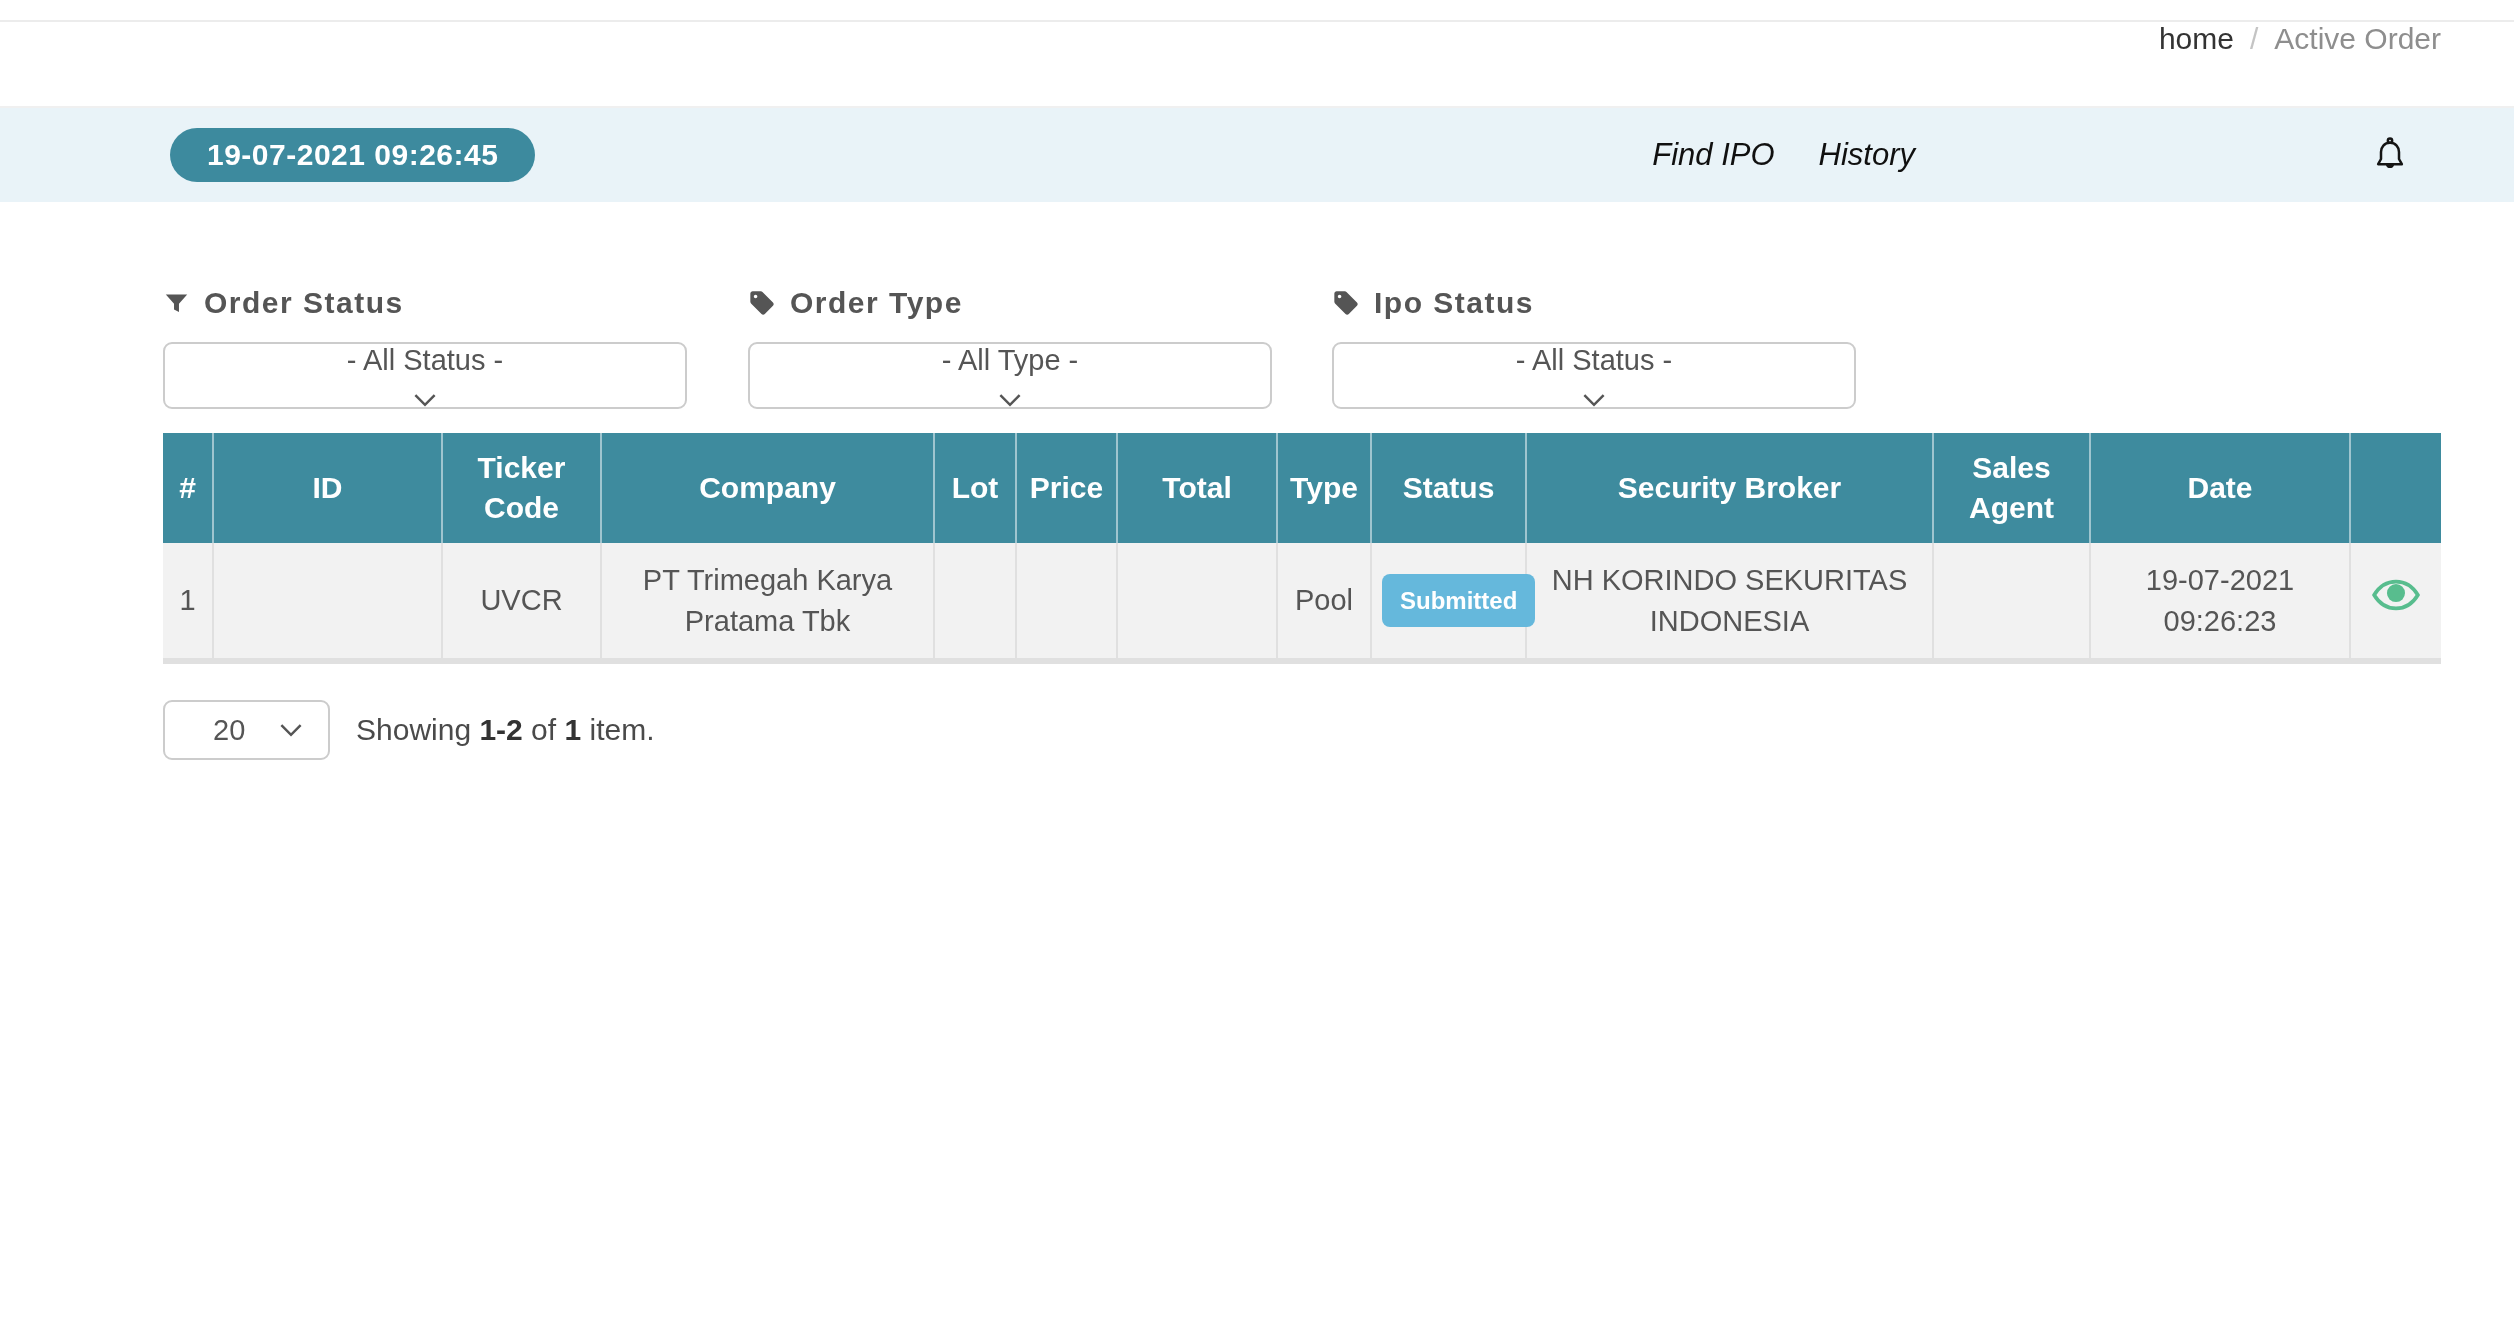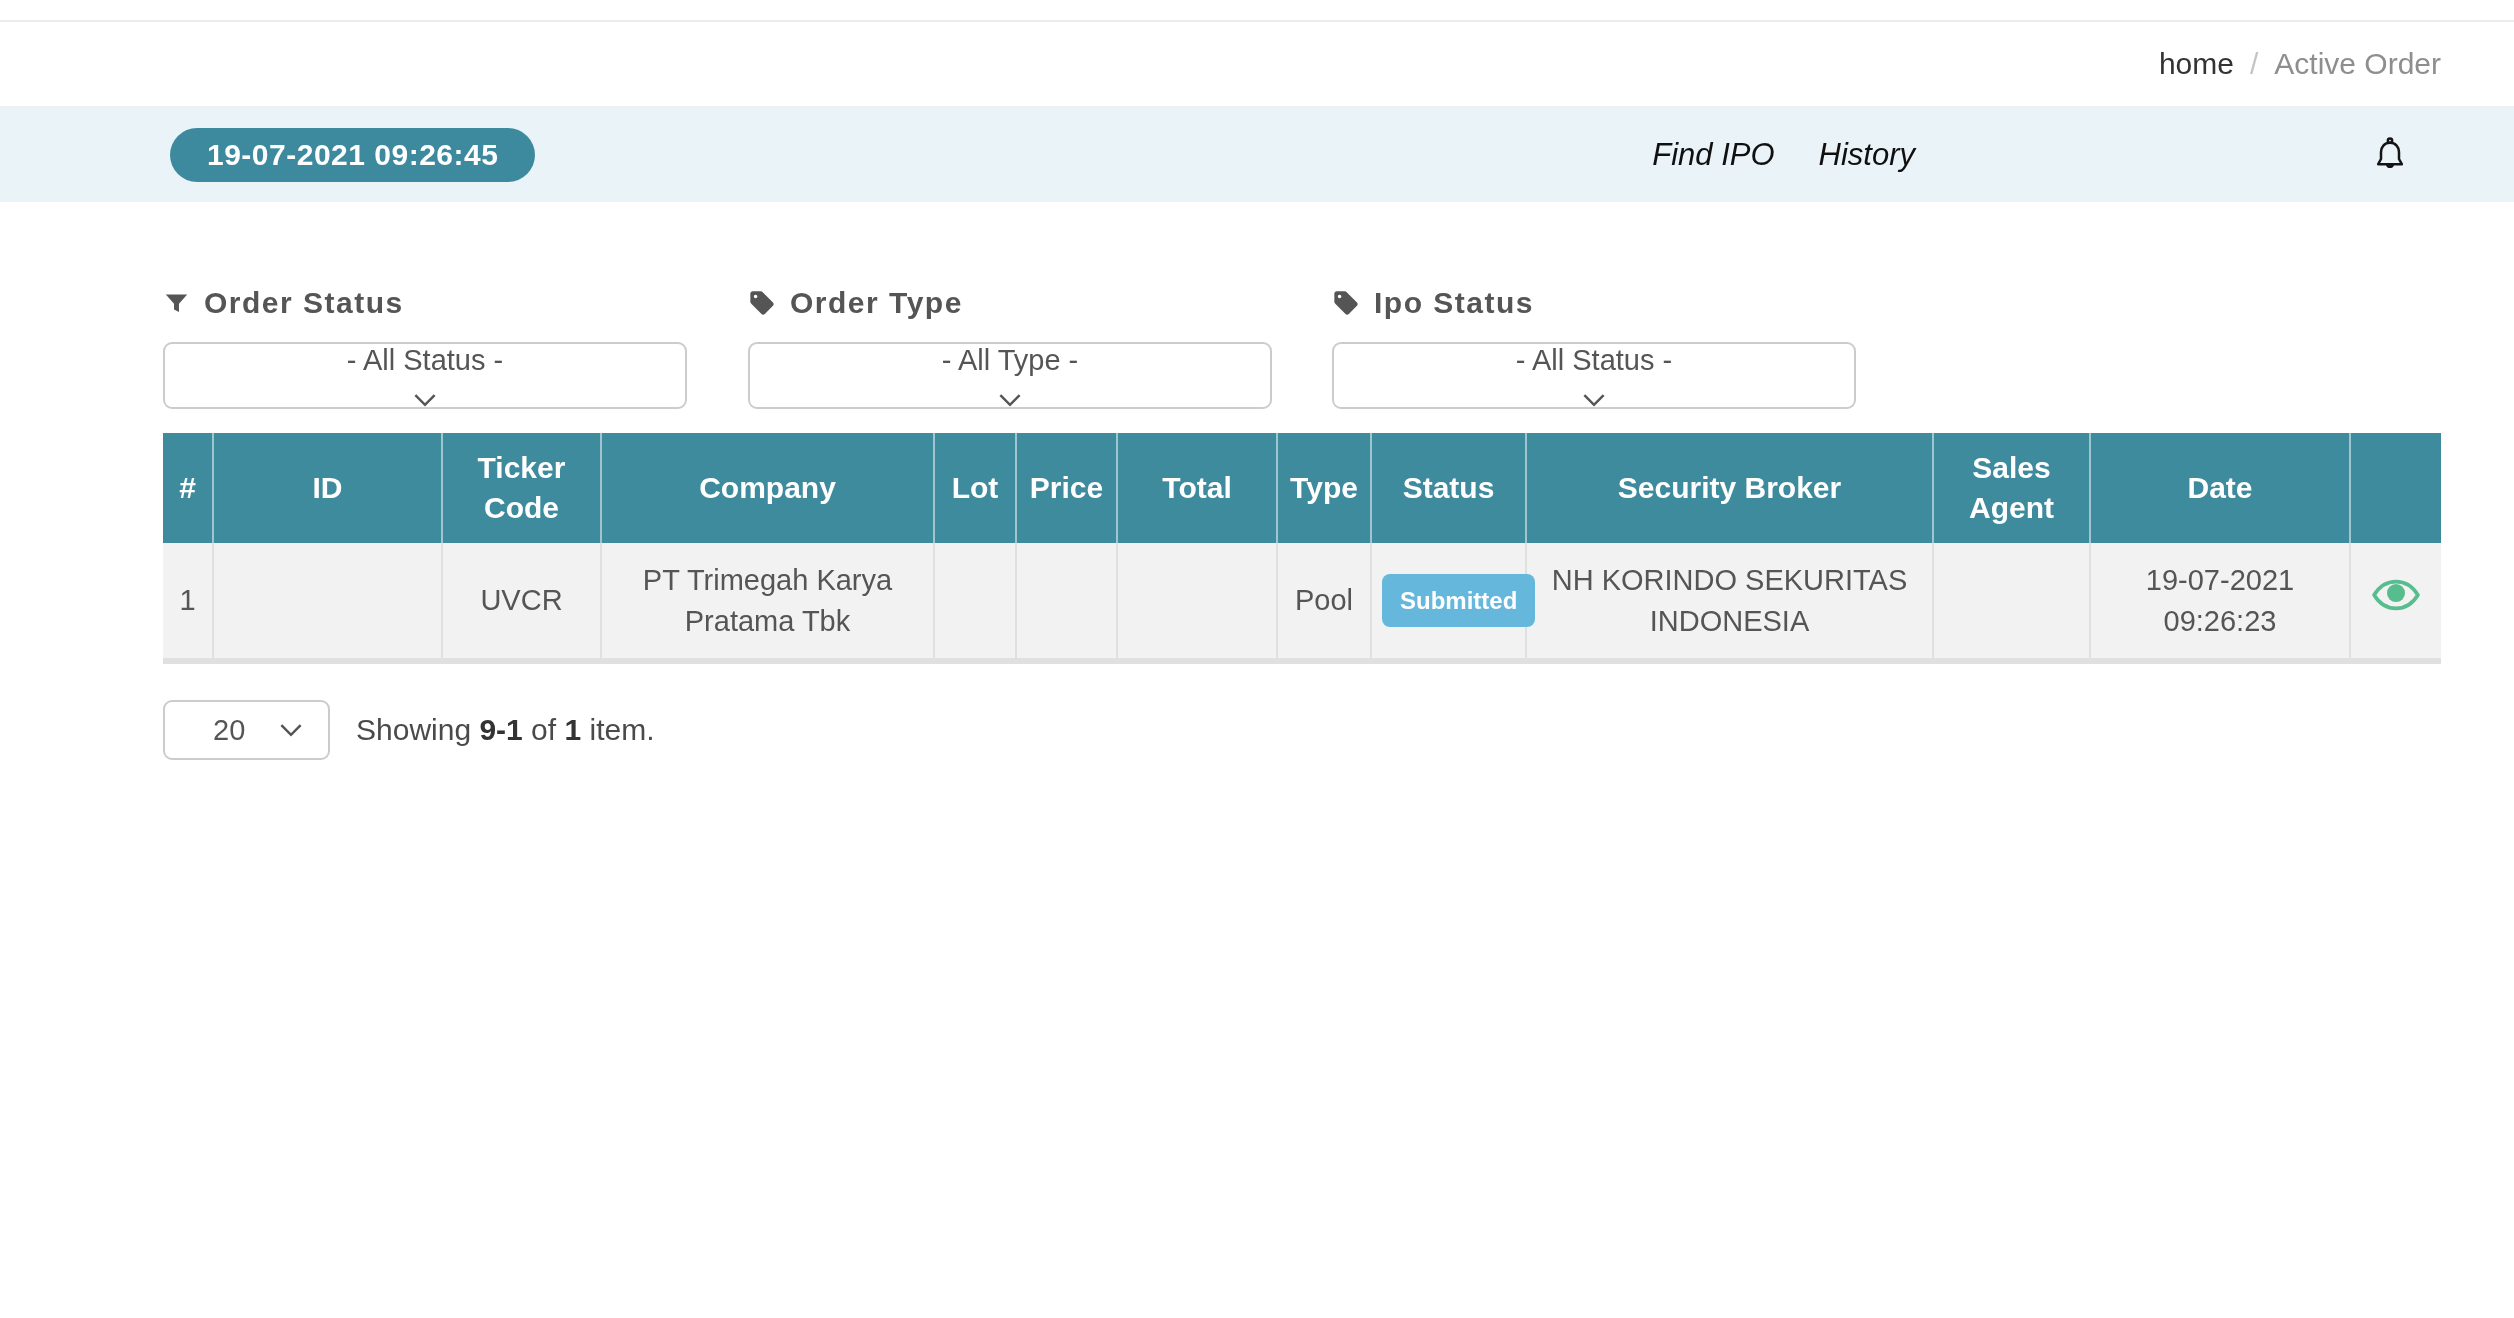--- a/index.html
+++ b/index.html
@@ -3,21 +3,21 @@
 <meta charset="utf-8">
 <style>
   * { margin: 0; padding: 0; box-sizing: border-box; }
   html, body { width: 2514px; height: 1318px; background: #ffffff; overflow: hidden; }
   body { font-family: "Liberation Sans", sans-serif; color: #555; }
 
   
   .top-strip { height: 22px; background: #ffffff; border-bottom: 2px solid #ececec; }
   .breadcrumb-bar {
     height: 86px; background: #ffffff; border-bottom: 2px solid #f0f0f0;
-    display: flex; align-items: center; justify-content: flex-end; padding-right: 73px;
+    display: flex; align-items: flex-start; justify-content: flex-end; padding-right: 73px;
   }
   .breadcrumb { display: flex; align-items: center; gap: 16px; font-size: 30px; }
   .breadcrumb .bc-home { color: #333; text-decoration: none; cursor: pointer; }
   .breadcrumb .bc-sep { color: #c4c4c4; }
   .breadcrumb .bc-current { color: #8e8e8e; }
 
   
   .navbar {
     height: 94px; background: #e9f3f8; display: flex; align-items: center;
     padding-left: 170px;
@@ -247,16 +247,16 @@
 
   <div class="pagination-row">
     <div class="page-size-select">
       <span>20</span>
       <span class="icon">
         <svg width="22" height="14" viewBox="0 0 16 10" fill="none" stroke="#555" stroke-width="1.8">
             <path d="M1 1.5l7 7 7-7"></path>
           </svg>
       </span>
     </div>
-    <div class="summary"><span>Showing </span><b>9-1</b><span> of </span><b>1</b><span> item.</span></div>
+    <div class="summary"><span>Showing </span><b>1-2</b><span> of </span><b>1</b><span> item.</span></div>
   </div>
 
 </div>
 
 </body></html>

